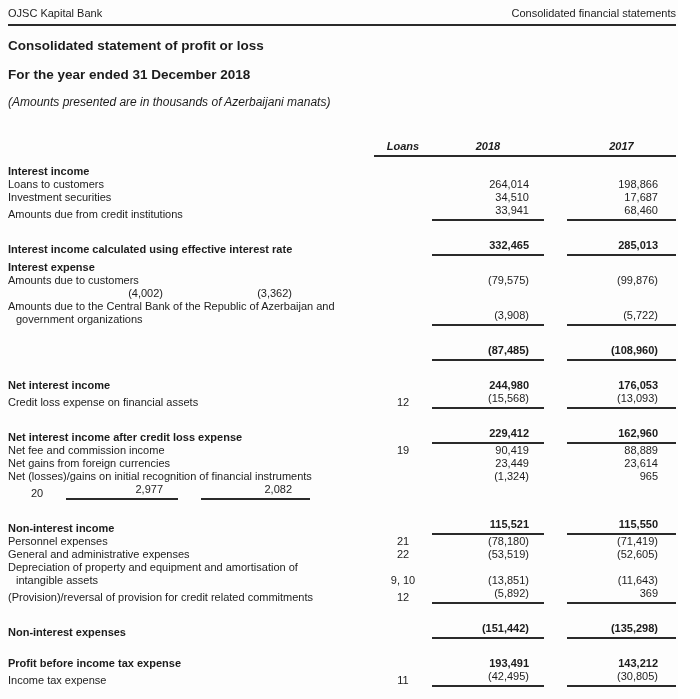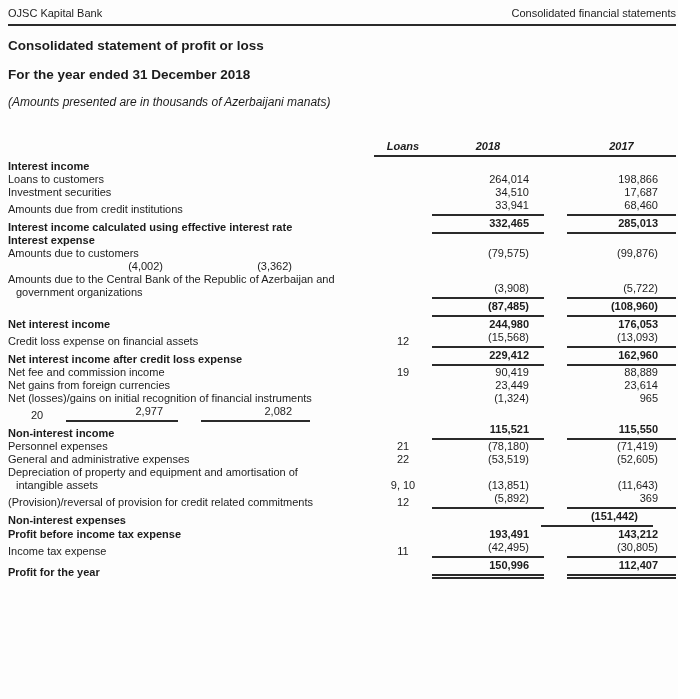--- a/index.html
+++ b/index.html
@@ -78,21 +78,21 @@
 
   
   .val.lb{
     border-bottom:2px solid var(--line);
     padding-bottom:2px;
   }
   .val.ldb{
     border-bottom:5px double var(--line);
     padding-bottom:2px;
   }
-  .row.bold .val{ padding-top:1px; }
+  .row.bold .val{ padding-top:18px; }
 </style>
 </head>
 <body>
 
 <div class="page">
 
   <div class="doc-header">
     <span>OJSC Kapital Bank</span>
     <span>Consolidated financial statements</span>
   </div>
@@ -348,20 +348,21 @@
   </div>
 
   <div class="row bold">
     <div class="c-label">
       <div class="l1">Non-interest expenses</div>
 
     </div>
     <div class="c-notes"></div>
     <div class="c-2018 val lb">(151,442)</div>
     <div class="c-gap"></div>
+    <div class="c-2017 val lb">(135,298)</div>
   </div>
 
   <div class="row bold gap-lg">
     <div class="c-label">
       <div class="l1">Profit before income tax expense</div>
 
     </div>
     <div class="c-notes"></div>
     <div class="c-2018 val">193,491</div>
     <div class="c-gap"></div>

